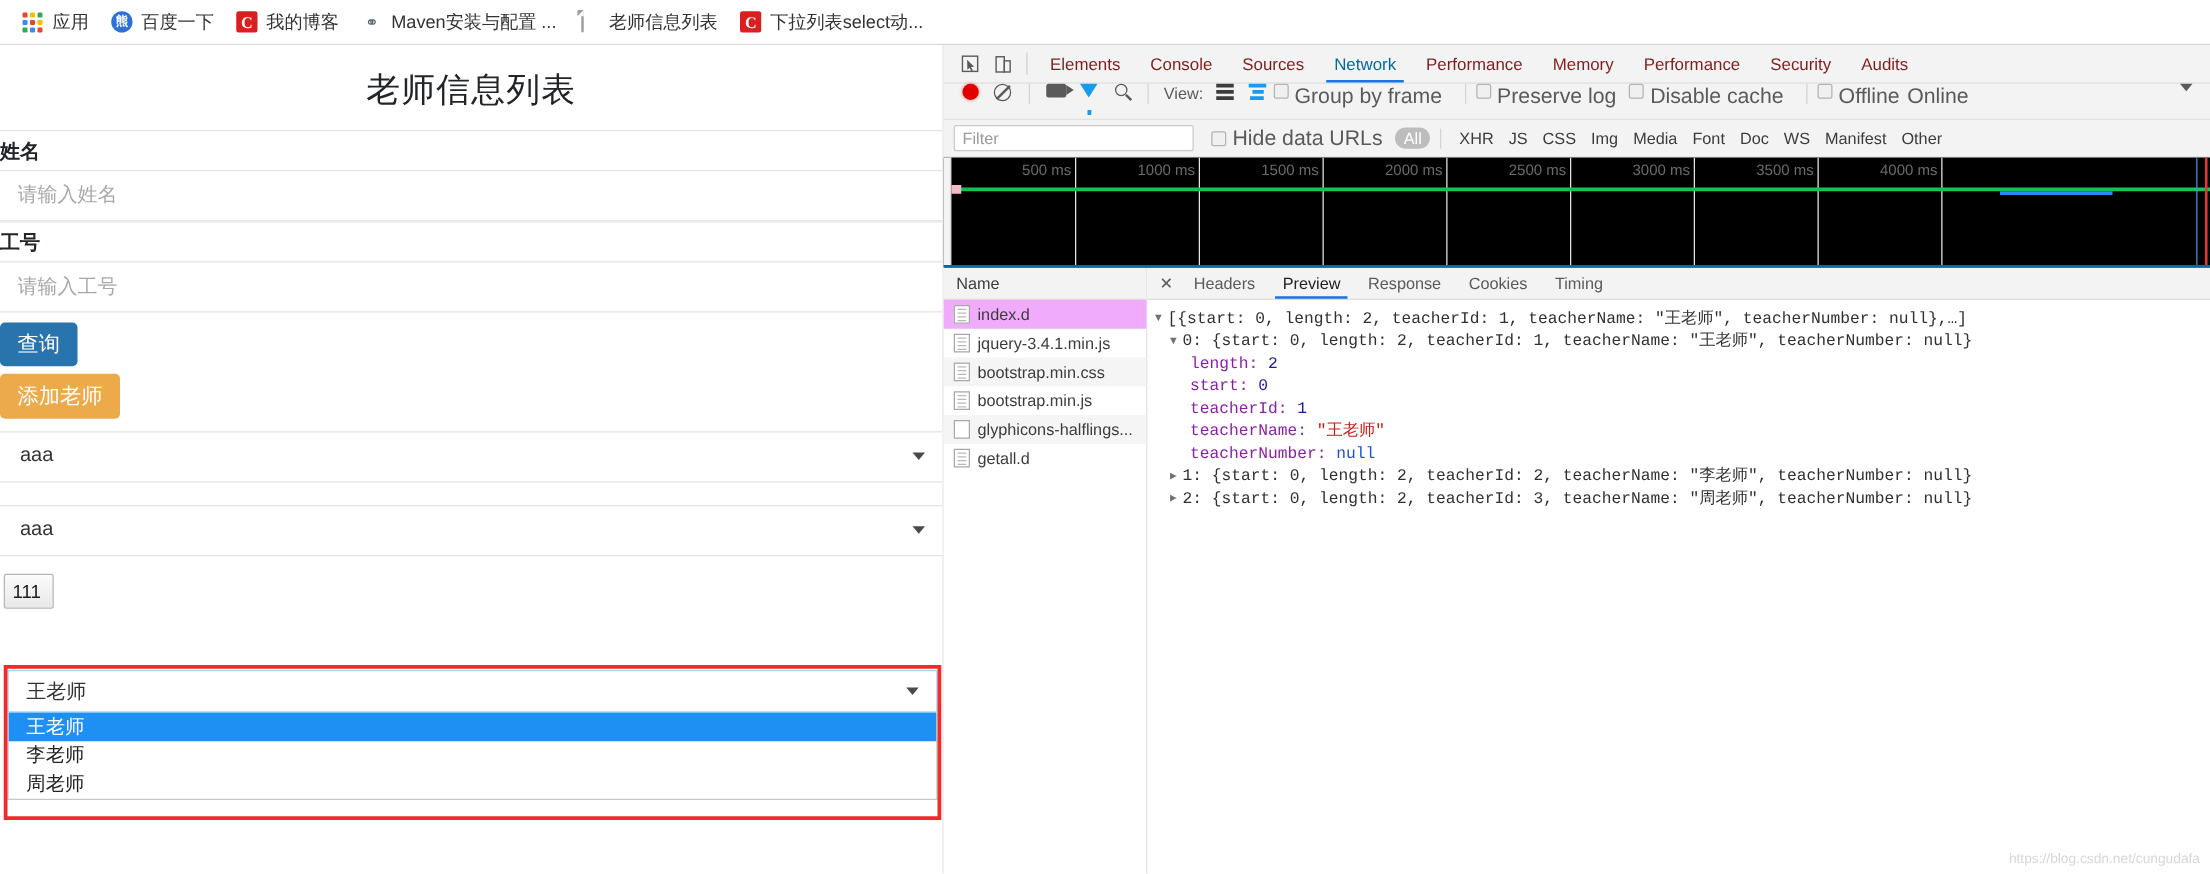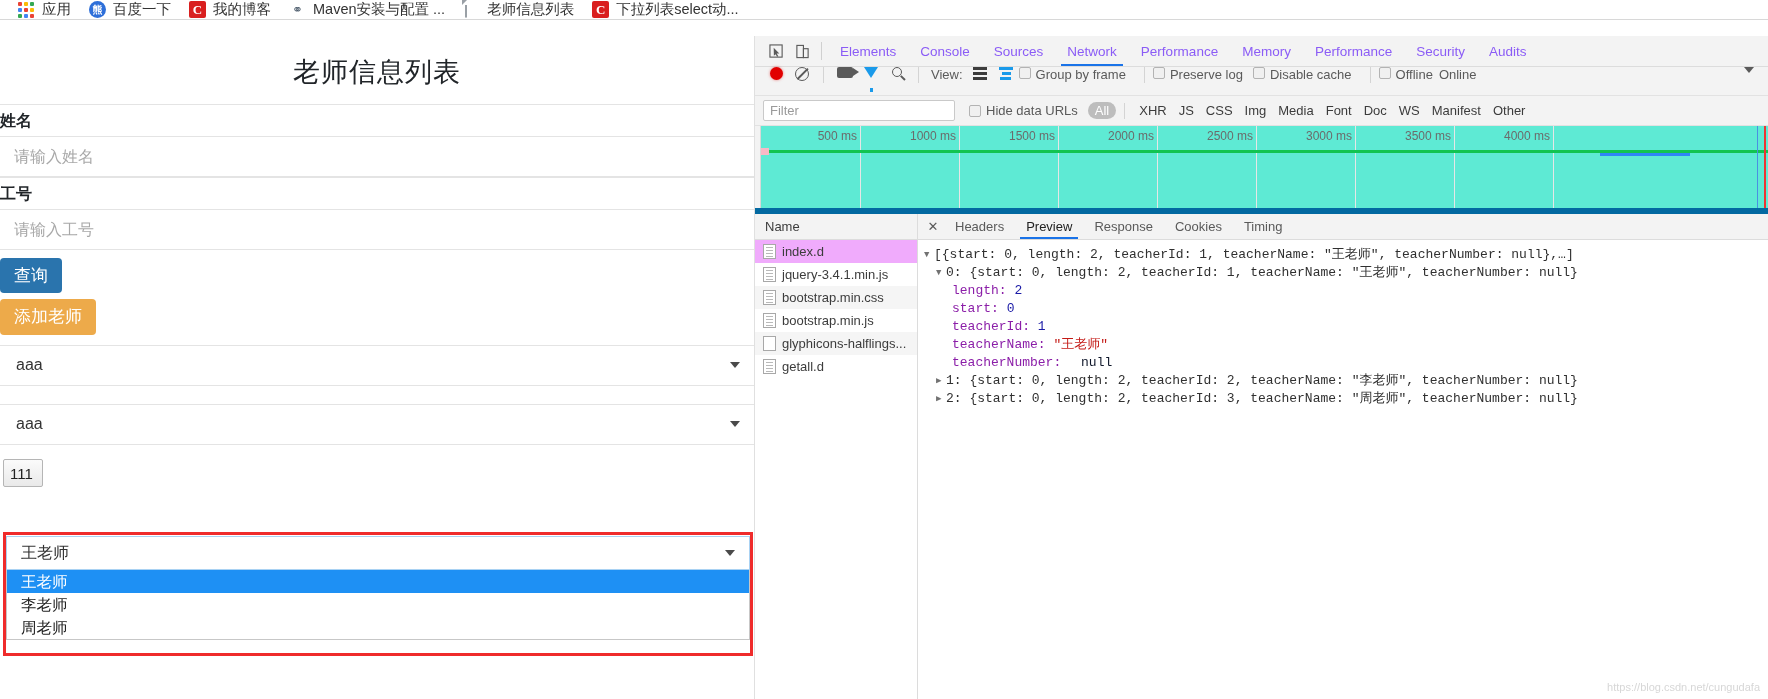--- a/index.html
+++ b/index.html
@@ -6,21 +6,21 @@
   html, body { margin:0; padding:0; }
   body {
     width:1768px; height:699px;
     font-family:"Liberation Sans", sans-serif;
     background:#fff; overflow:hidden;
     -webkit-font-smoothing:antialiased;
   }
 
   
   #bookmarks-bar{
-    position:absolute; left:0; top:0; width:1768px; height:20px;
+    position:absolute; left:0; top:0; width:1768px; height:36px;
     background:#fff; border-bottom:1px solid #d8d8d8;
     display:flex; align-items:center; padding-left:10px; gap:0;
   }
   .bm{
     display:flex; align-items:center; gap:7px;
     padding:3px 10px 3px 8px; cursor:default; white-space:nowrap;
     font-size:14px; color:#3c4043;
   }
   .bm-label{ font-size:14.5px; color:#333; }
   .ico{ width:17px; height:17px; flex:0 0 17px; position:relative; display:block; }
@@ -132,24 +132,24 @@
   #dt-tabbar{
     height:31px; border-bottom:1px solid #dcdcdc; background:#f3f3f3;
     display:flex; align-items:stretch; padding-left:8px;
   }
   .dt-iconbtn{
     width:26px; display:flex; align-items:center; justify-content:center;
     cursor:pointer; color:#5a5a5a;
   }
   .dt-sep{ width:1px; background:#d0d0d0; margin:6px 6px; }
   .dt-tab{
-    display:flex; align-items:center; padding:0 12px; font-size:13.5px; color:#8b5cf6;
+    display:flex; align-items:center; padding:0 12px; font-size:13.5px; color:#7f1d1d;
     cursor:pointer; position:relative; white-space:nowrap;
   }
-  .dt-tab.active{ color:#8b5cf6; }
+  .dt-tab.active{ color:#0369a1; }
   .dt-tab.active:after{
     content:""; position:absolute; left:6px; right:6px; bottom:0; height:2px; background:#1a73e8;
   }
 
   #dt-toolbar{
     height:29px; border-bottom:1px solid #e2e2e2; background:#f3f3f3;
     display:flex; align-items:flex-start; padding-left:8px; gap:0;
   }
   .rec-dot{ width:13px;height:13px;border-radius:50%;background:#e10000;box-shadow:0 0 3px rgba(225,0,0,.5);}
   .clear-ico{
@@ -180,21 +180,21 @@
   }
   .list-ico{ display:flex;flex-direction:column;gap:2px; }
   .list-ico i{ display:block;width:14px;height:3px;background:#3c3c3c;position:relative;}
   .wf-ico{ display:flex;flex-direction:column;gap:2px;align-items:flex-start;}
   .wf-ico i{ display:block;height:3px;background:#1a9aea;}
   .tb-label{ color:#5a5a5a; margin:0 4px; font-size:13px; }
   .cb{
     width:12px;height:12px;border:1px solid #b3b3b3;background:#f0f0f0;border-radius:2px;
     display:inline-block;flex:0 0 12px;
   }
-  .cb-label{ color:#5a5a5a; margin-left:5px; margin-right:10px; font-size:13px; white-space:nowrap;}
+  .cb-label{ color:#5a5a5a; margin-left:5px; margin-right:10px; font-size:17px; white-space:nowrap;}
   .tb-sep{ width:1px;height:16px;background:#d4d4d4;margin:0 8px; }
   .caret-dn{
     width:0;height:0;border-left:5px solid transparent;border-right:5px solid transparent;
     border-top:6px solid #5a5a5a;
   }
 
   #dt-filterbar{
     height:30px; border-bottom:1px solid #e2e2e2; background:#f3f3f3;
     display:flex; align-items:center; padding-left:8px;
   }
@@ -204,21 +204,21 @@
     font-family:"Liberation Sans", sans-serif;
   }
   #filter-input::placeholder{ color:#9a9a9a; }
   .pill{
     display:inline-block;padding:1px 7px;border-radius:9px;font-size:13px;color:#3c3c3c;cursor:pointer;
   }
   .pill.active{ background:#bdbdbd; color:#fff; }
   .ftype{ font-size:13px;color:#3c3c3c;margin:0 6px;cursor:pointer;white-space:nowrap;}
 
   #dt-timeline{
-    height:88px;border-bottom:6px solid #0369a1;background:#5eead4;position:relative;
+    height:88px;border-bottom:2px solid #0369a1;background:#000000;position:relative;
     display:flex;
   }
   #tl-left{ width:6px;background:#f3f3f3;border-right:1px solid #d8d8d8; }
   #tl-area{ flex:1;position:relative;overflow:hidden; }
   .tl-tick{
     position:absolute;top:0;bottom:0;border-left:1px solid #e6e6e6;
   }
   .tl-tick span{
     position:absolute;right:4px;top:3px;font-size:12px;color:#6b6b6b;white-space:nowrap;
   }
@@ -274,21 +274,21 @@
   #json-view{
     flex:1;overflow:hidden;padding:6px 0 0 6px;
     font-family:"Liberation Mono", monospace;font-size:13px;line-height:18px;color:#303030;
     white-space:nowrap;
   }
   .jrow{ display:block; white-space:nowrap; }
   .tri{ display:inline-block;width:10px;color:#727272;font-size:9px;vertical-align:1px; }
   .k{ color:#8b1ea8; }
   .num{ color:#1a1aa6; }
   .str{ color:#c41a16; }
-  .nul{ color:#0f172a;margin-left:12px; }
+  .nul{ color:#1d4ed8; }
   .pl{ color:#303030; }
   .ind1{ padding-left:12px; }
   .ind2{ padding-left:28px; }
 
   #watermark{
     position:absolute;right:8px;bottom:6px;font-size:11px;color:#d7d7d7;
     font-family:"Liberation Sans", sans-serif;
     margin-left:14px;
   }
 </style>

